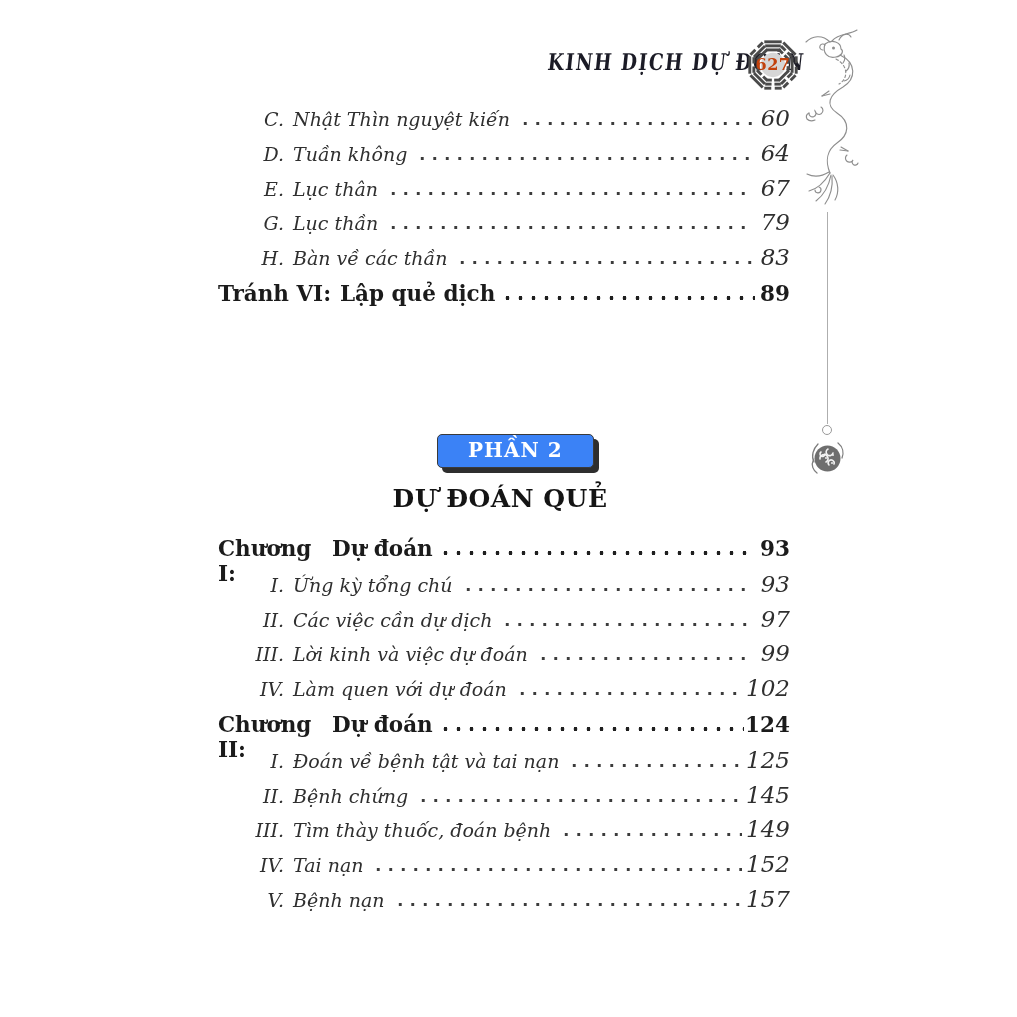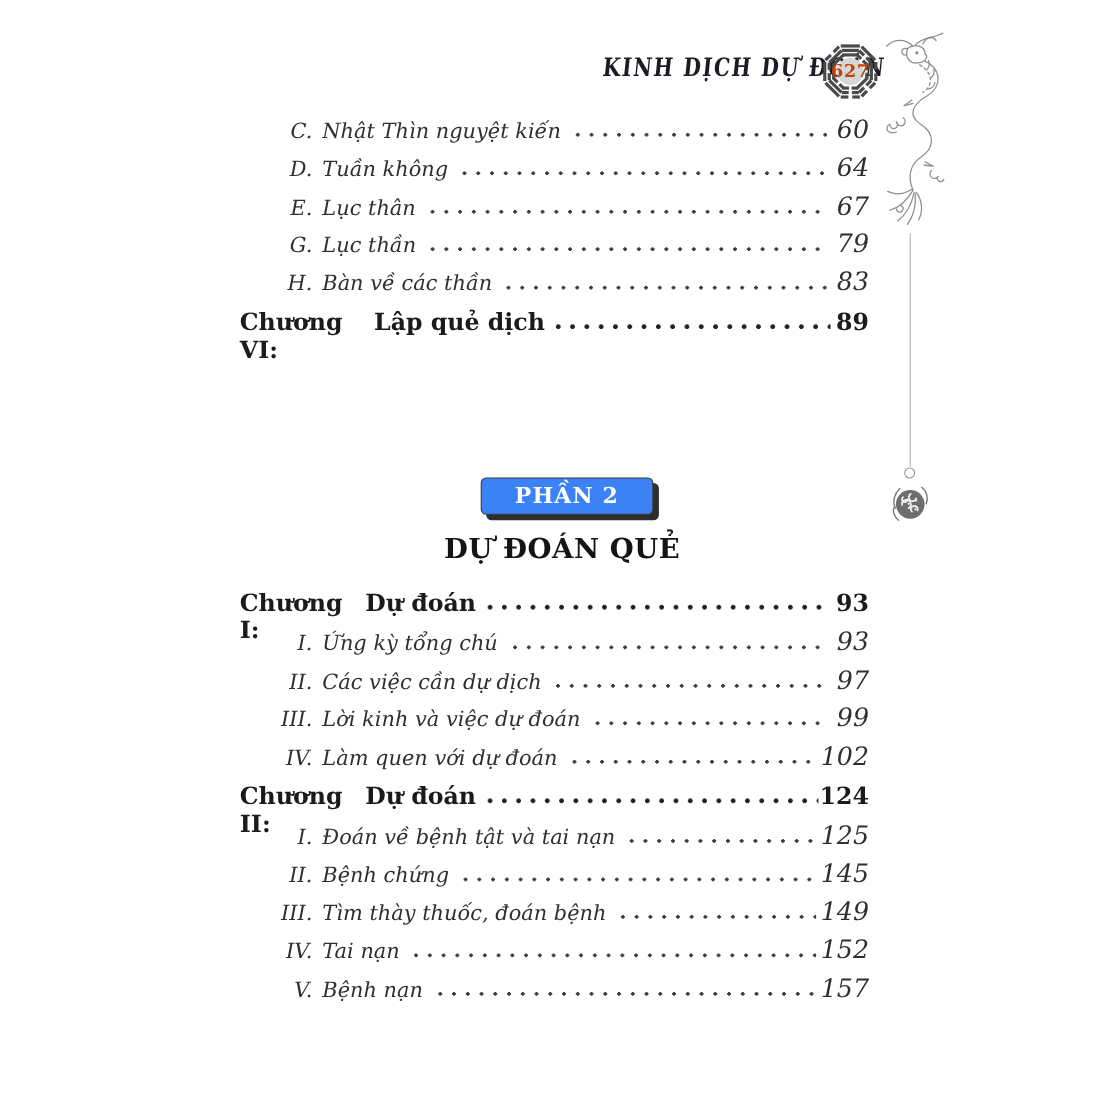--- a/index.html
+++ b/index.html
@@ -65,21 +65,21 @@
 
   
   .badge-box { position:absolute; left:437px; top:434px; }
   .badge {
     display:inline-block; background:#3b82f6; color:#ffffff;
     font-weight:bold; font-size:20px; letter-spacing:1px;
     padding:3px 30px 5px; border-radius:5px;
     box-shadow:5px 5px 0 #2e2e2e; border:1px solid #3a3a3a;
   }
   .part-title {
-    position:absolute; left:225px; top:484px; width:572px; margin:0;
+    position:absolute; left:214px; top:484px; width:572px; margin:0;
     text-align:center; font-size:25px; font-weight:bold; color:#141414;
     letter-spacing:0.5px;
   }
 
   .orn-stroke { stroke:#8e8e8e; fill:none; stroke-width:1.15; stroke-linecap:round; }
 </style>
 </head>
 <body>
 
 <div class="page">
@@ -236,21 +236,21 @@
       <span class="leader"></span>
       <span class="pg">79</span>
     </div>
     <div class="row sub">
       <span class="lbl">H.</span>
       <span class="ttl">Bàn về các thần</span>
       <span class="leader"></span>
       <span class="pg">83</span>
     </div>
     <div class="row chap">
-      <span class="clabel">Chương VI:</span>
+      <span class="clabel">Tránh VI:</span>
       <span class="ttl">Lập quẻ dịch</span>
       <span class="leader"></span>
       <span class="pg">89</span>
     </div>
   </nav>
 
   <div class="badge-box">
     <span class="badge">PHẦN 2</span>
   </div>
   <h2 class="part-title">DỰ ĐOÁN QUẺ</h2>

